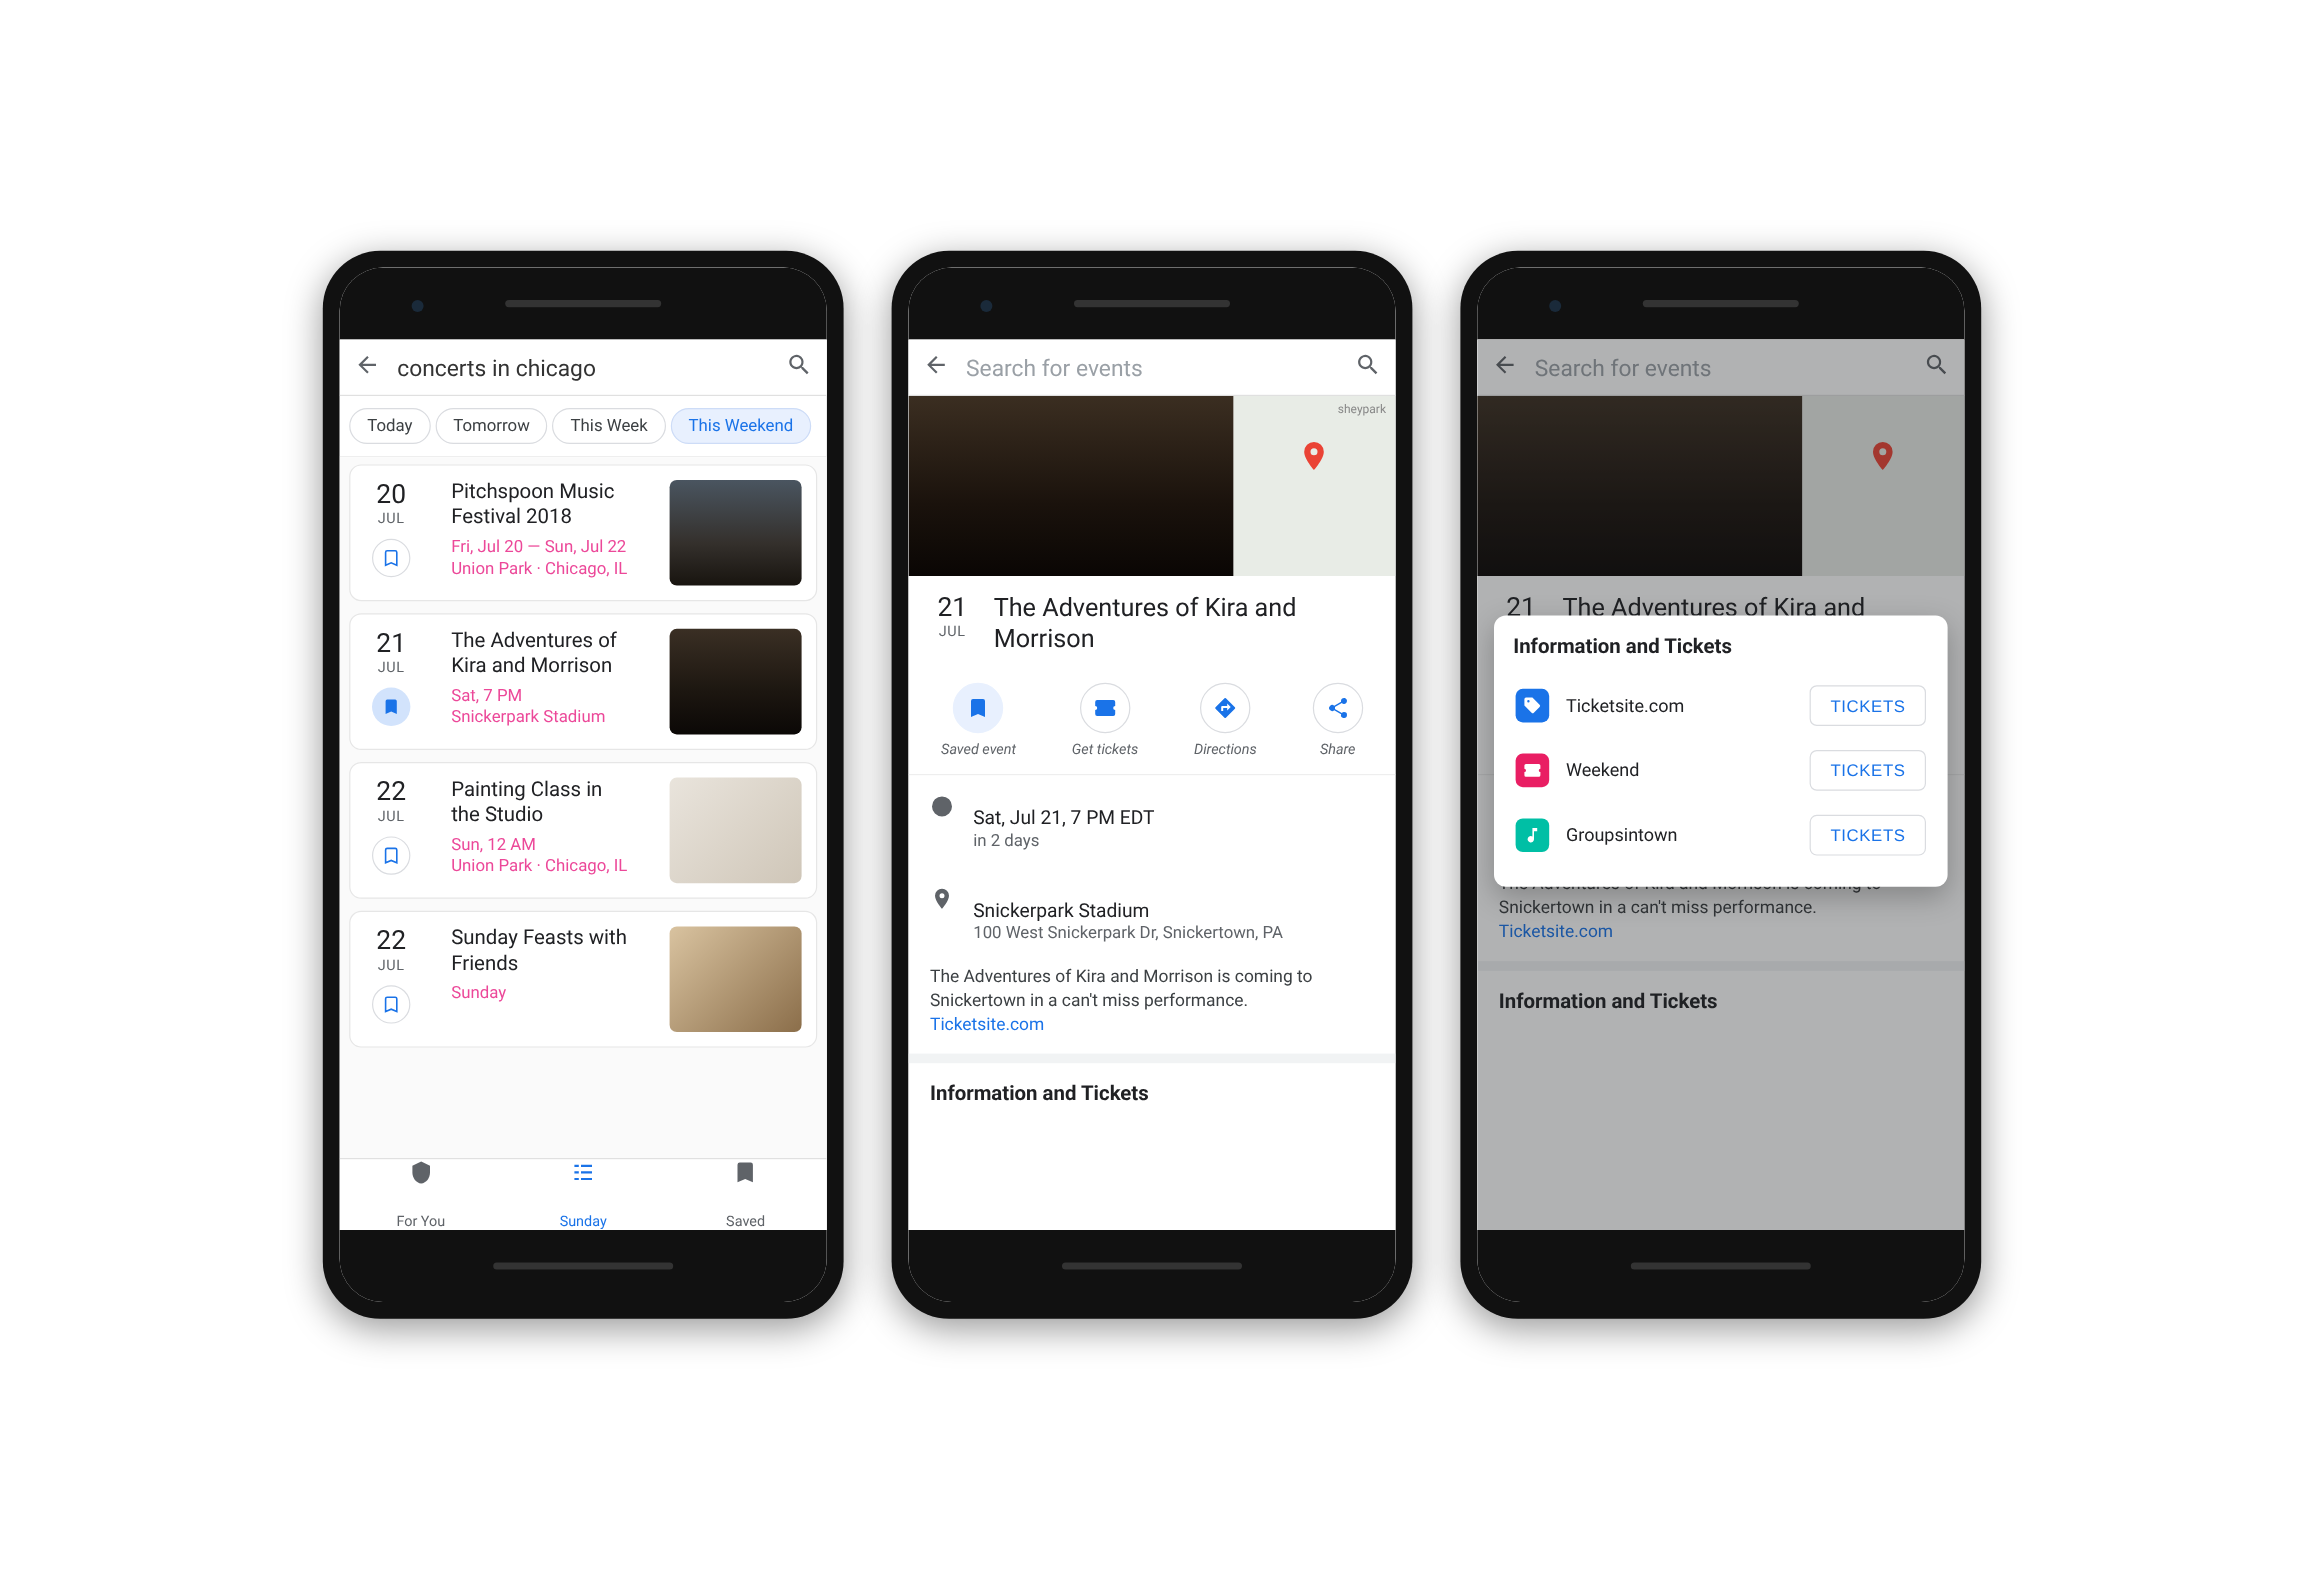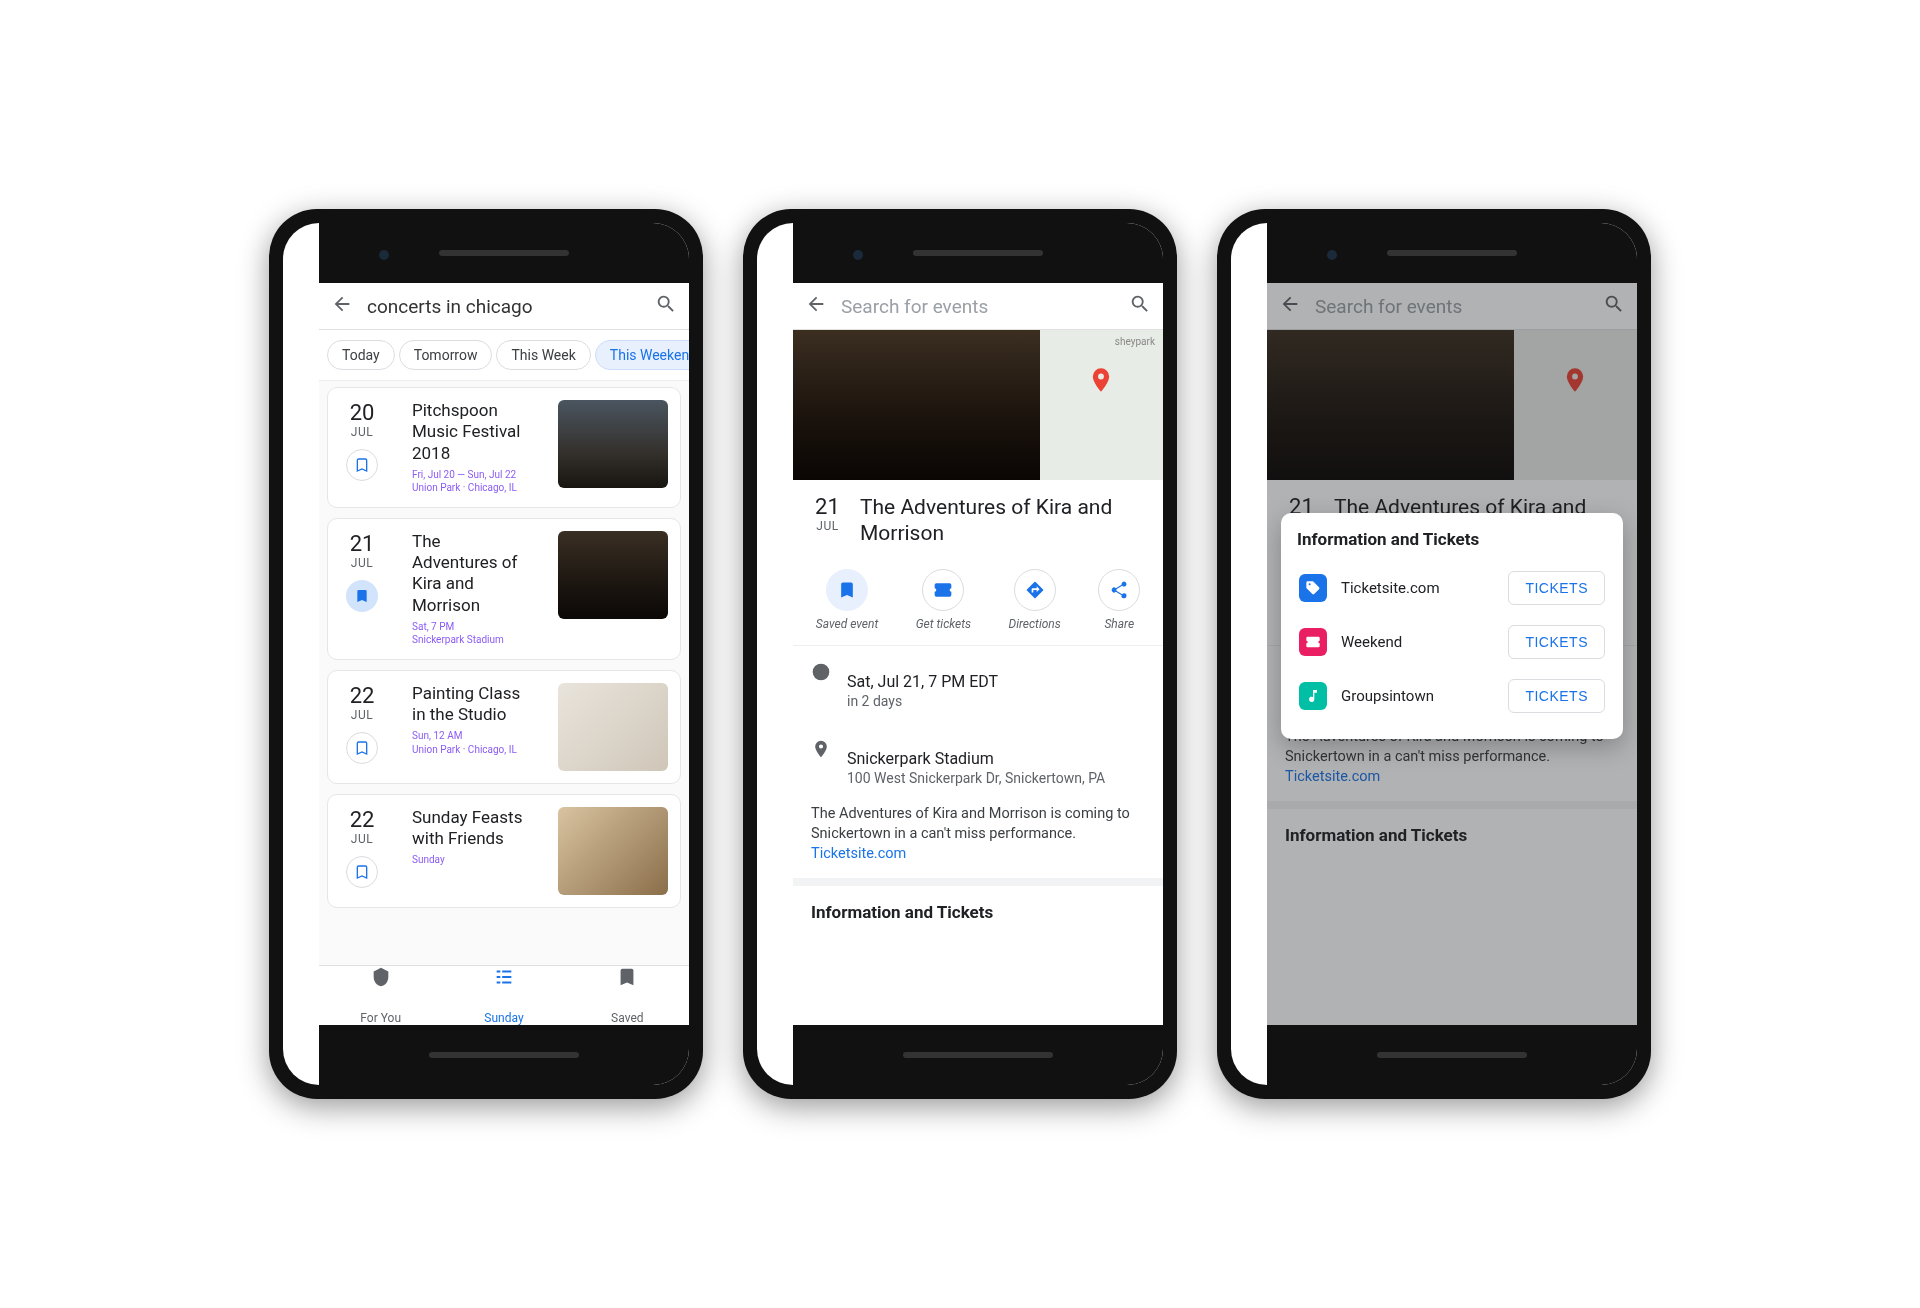--- a/index.html
+++ b/index.html
@@ -26,21 +26,20 @@
   }
   .phone-inner {
     width: 100%;
     height: 100%;
     background: #fff;
     border-radius: 36px;
     overflow: hidden;
     position: relative;
     display: flex;
     flex-direction: column;
-    padding-left: 36px;
   }
   .phone-top {
     height: 60px;
     background: #111;
     position: relative;
     display:flex;
     align-items:center;
     justify-content:center;
   }
   .speaker {
@@ -94,21 +93,21 @@
   .date-day{ font-size:22px;color:#202124;font-weight:400;}
   .date-mon{ font-size:12px;color:#5f6368;letter-spacing:.5px;}
   .bm { margin-top:10px;display:inline-flex;width:32px;height:32px;border-radius:50%;align-items:center;justify-content:center;}
   .bm svg{width:16px;height:16px;}
   .bm.outline{ border:1px solid #dadce0;background:#fff;}
   .bm.outline svg{fill:none;stroke:#1a73e8;stroke-width:2;}
   .bm.filled{ background:#d2e3fc;}
   .bm.filled svg{fill:#1a73e8;}
   .info-col{ flex:1;min-width:0;}
   .ev-title{ font-size:17px;color:#202124;line-height:1.25;margin-bottom:4px;}
-  .ev-sub{ font-size:10px;color:#8b5cf6;line-height:1.35;}
+  .ev-sub{ font-size:14px;color:#ec4899;line-height:1.35;}
   .thumb{
     width:110px;height:88px;border-radius:6px;flex-shrink:0;
     background:linear-gradient(135deg,#3a3a3a,#6b6b6b);
   }
   .thumb.concert{background:linear-gradient(180deg,#3a2f24 0%,#1c1610 60%,#0b0806 100%);}
   .thumb.crowd{background:linear-gradient(180deg,#4a5560 0%,#34302c 60%,#18140f 100%);}
   .thumb.studio{background:linear-gradient(135deg,#e9e4dc,#cfc6b8);}
   .thumb.food{background:linear-gradient(135deg,#d9c3a0,#8b6e4a);}
   .bottom-nav{
     height:60px;border-top:1px solid #e0e0e0;display:flex;background:#fff;

